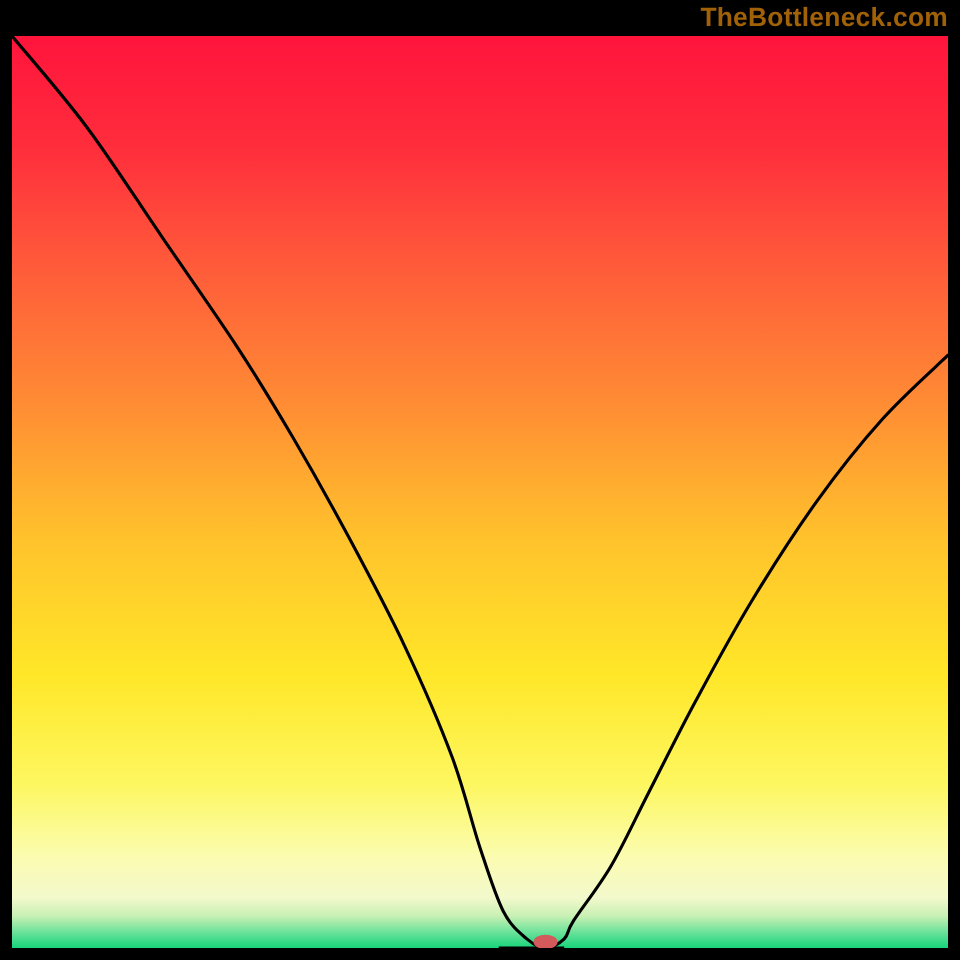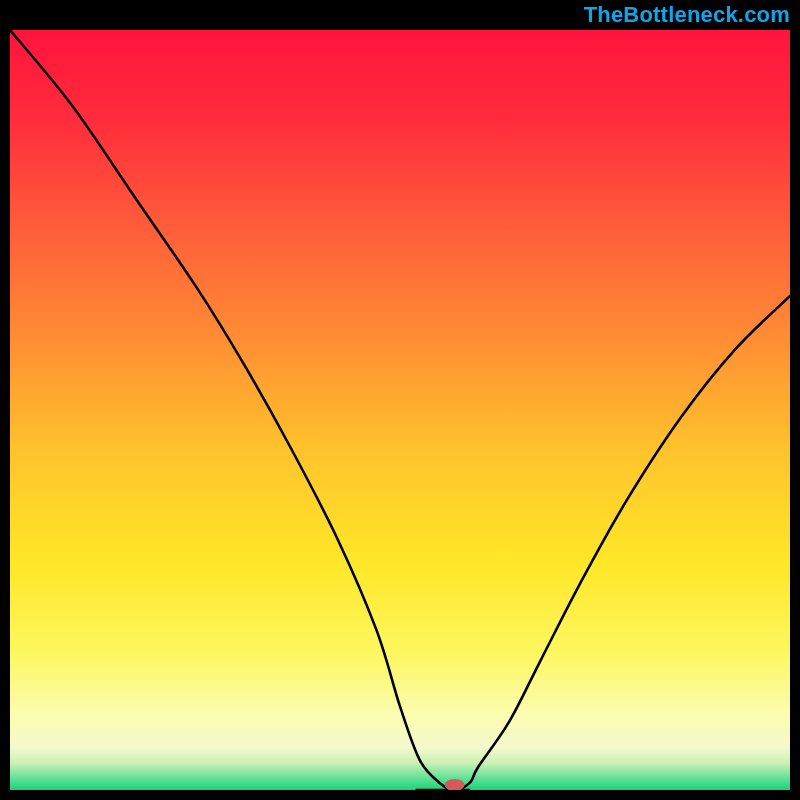--- a/index.html
+++ b/index.html
@@ -14,21 +14,21 @@
   .frame {
     position: relative;
     width: 800px;
     height: 800px;
     background: #000;
   }
   .watermark {
     position: absolute;
     top: 2px;
     right: 10px;
-    color: #0ea5e9;
+    color: #a16207;
     font-size: 22px;
     font-weight: 600;
     letter-spacing: 0.2px;
     user-select: none;
   }
   .plot {
     position: absolute;
     left: 10px;
     top: 30px;
     width: 780px;

